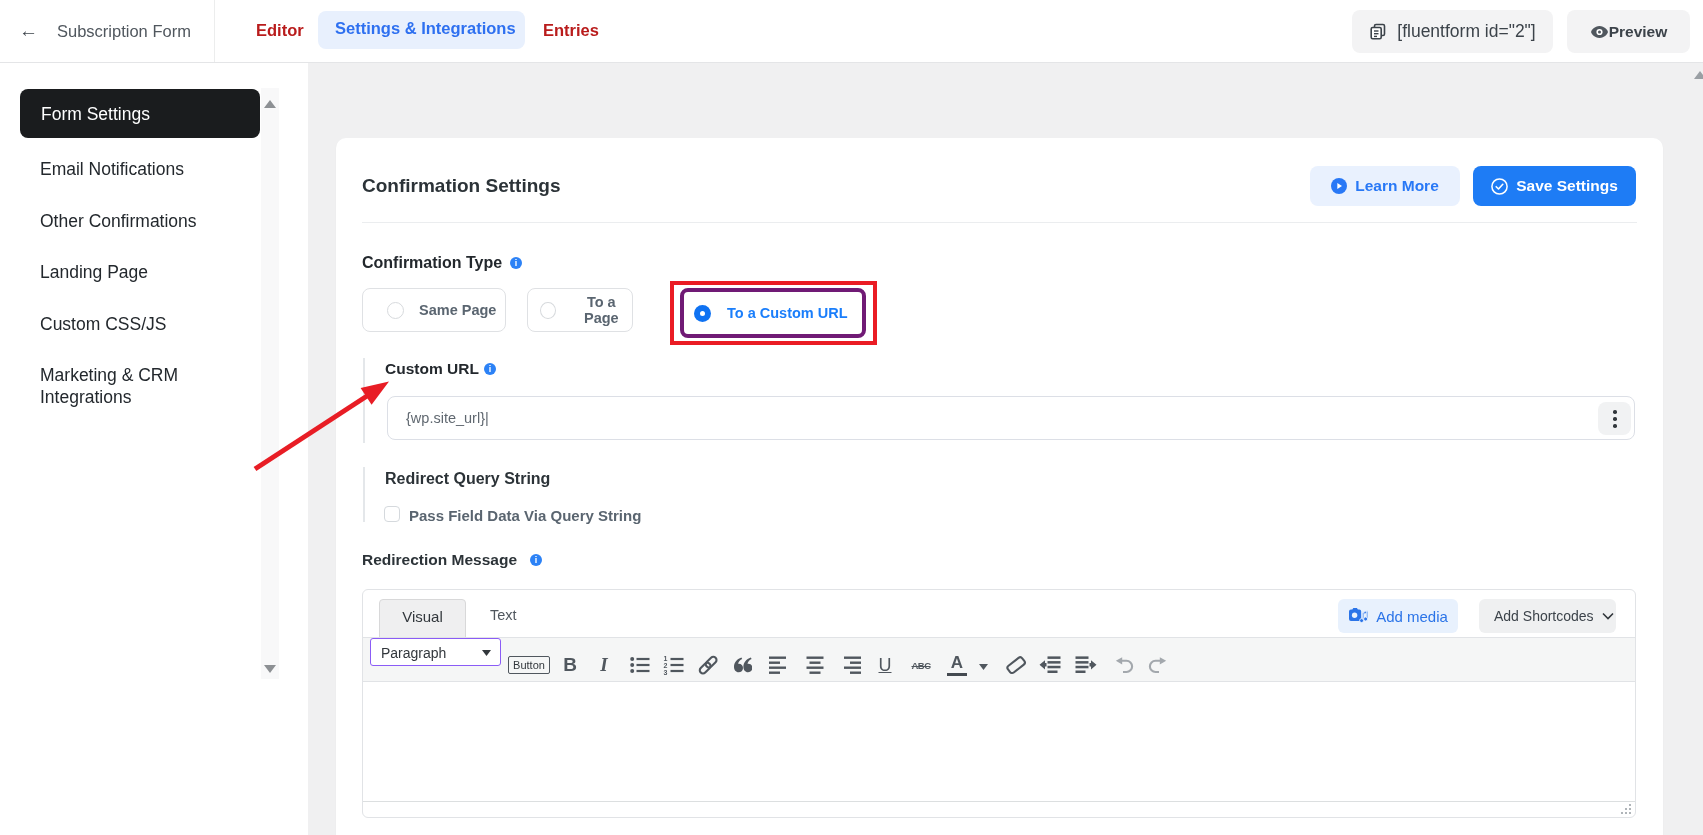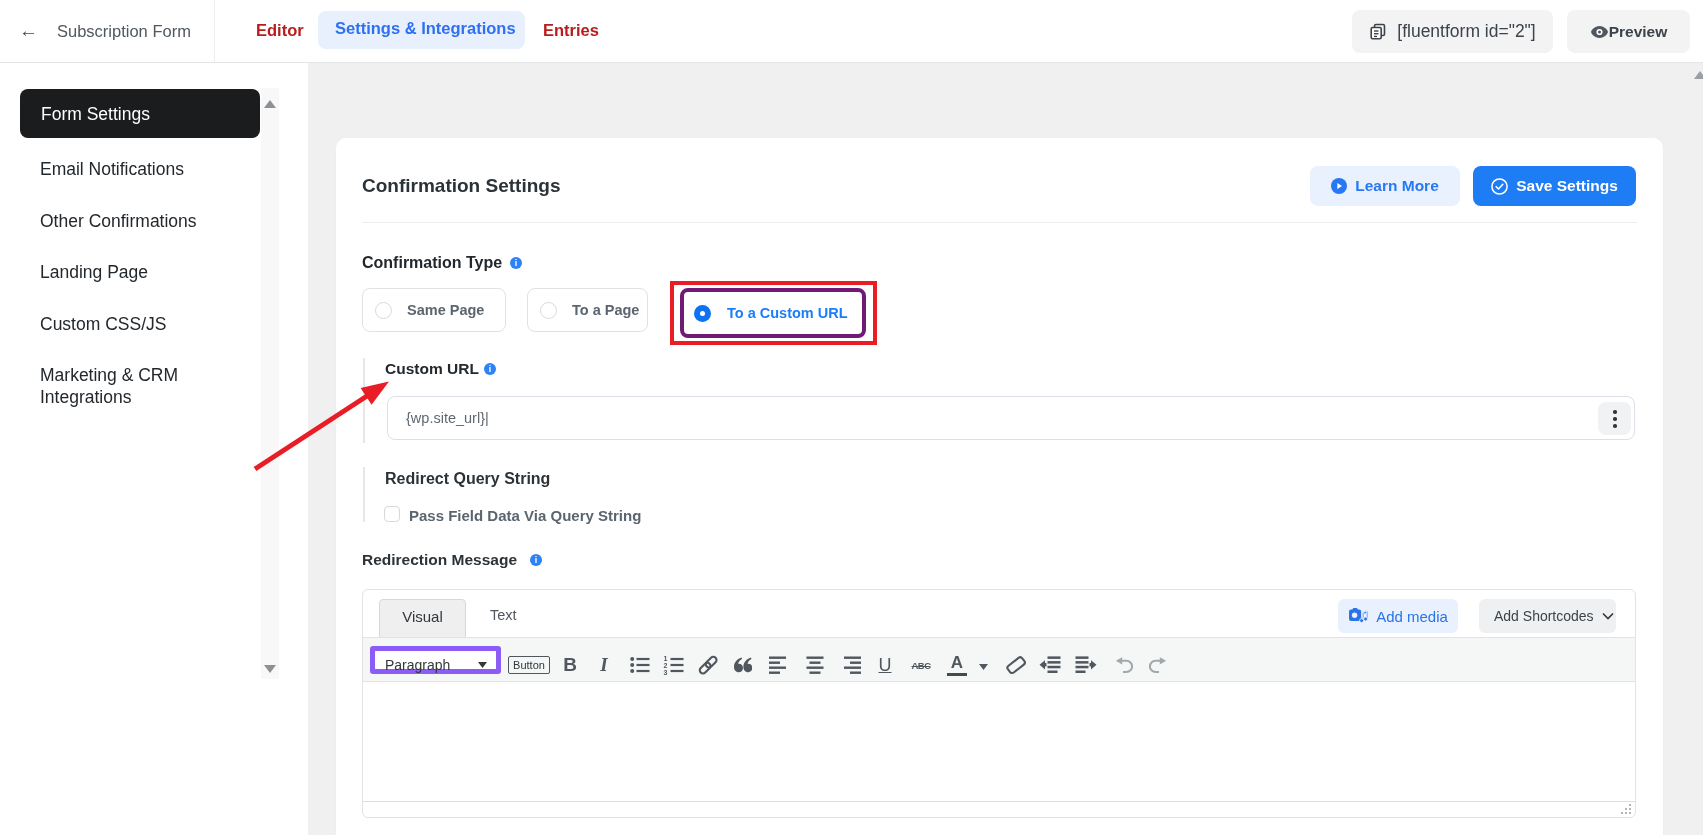--- a/index.html
+++ b/index.html
@@ -54,21 +54,21 @@
 
   #checkbox { position:absolute; left:48px; top:368px; width:16px; height:16px; border:1.5px solid #d5d9dd; border-radius:4px; background:#fff; }
 
   
   #editor { position:absolute; left:26px; top:451px; width:1274px; height:229px; border:1px solid #e1e3e6; border-radius:6px; background:#fff; }
   #visualbtn { position:absolute; left:16px; top:9px; width:87px; height:50px; background:#efeff0; border:1px solid #d8d8d9; border-radius:4px; font-size:15px; color:#32373c; text-align:center; line-height:33px; }
   #texttab { position:absolute; left:127px; top:17px; font-size:14.5px; color:#50575e; }
   #addmedia { position:absolute; left:975px; top:9px; width:120px; height:34px; background:#e8f1fd; border-radius:6px; display:flex; align-items:center; justify-content:center; gap:7px; font-size:15px; color:#2b74e8; }
   #addshort { position:absolute; left:1116px; top:9px; width:137px; height:34px; background:#eff0f1; border-radius:6px; display:flex; align-items:center; justify-content:flex-start; padding-left:15px; gap:8px; font-size:14px; color:#3c434a; }
   #toolbar { position:absolute; left:0; top:47px; width:1272px; height:45px; background:#f5f6f6; border-top:1px solid #e1e3e6; border-bottom:1px solid #e1e3e6; }
-  #pselect { position:absolute; left:7px; top:8px; width:131px; height:28px; background:#fff; border:5px solid #8b5cf6; border-radius:3px; }
+  #pselect { position:absolute; left:7px; top:0; width:131px; height:28px; background:#fff; border:1px solid #8b5cf6; border-radius:3px; }
   #pselect span { position:absolute; left:10px; top:6px; font-size:14px; color:#32373c; }
   #btnchip { position:absolute; left:145px; top:18px; width:42px; height:18px; border:1px solid #50575e; border-radius:2px; font-size:11px; color:#32373c; text-align:center; line-height:16px; }
   .ticon { position:absolute; top:13px; width:28px; height:28px; display:flex; align-items:center; justify-content:center; color:#50575e; }
   #statusbar { position:absolute; left:0; top:211px; width:1272px; height:16px; border-top:1px solid #dcdfe0; }
 
   svg { display:block; }
 </style>
 </head>
 <body>
 
@@ -133,25 +133,25 @@
         <circle cx="8" cy="8" r="8" fill="#2878f6"></circle>
         <path d="M6.3 5 L11 8 L6.3 11 Z" fill="#fff"></path>
       </svg>
     <span>Learn More</span>
   </div>
   <div id="divider1"></div>
 
   <div class="lbl" style="left:26px; top:116px; font-size:16px;">Confirmation Type</div>
   <div class="info" style="left:174px; top:119px;">i</div>
 
-  <div class="optbox" style="left:26px; width:144px;">
+  <div class="optbox" style="left:26px; width:144px;padding-left:12px;">
       <div class="circ"></div>
       <div class="txt">Same Page</div>
     </div>
-  <div class="optbox" style="left:191px; width:121px;">
+  <div class="optbox" style="left:191px; width:106px;text-align:center;">
       <div class="circ"></div>
       <div class="txt">To a Page</div>
     </div>
   <div class="optbox" id="opt3" style="left:344px; width:186px; top:150px; height:50px;">
       <div class="donut"></div>
       <div class="txt">To a Custom URL</div>
     </div>
   <div id="redrect"></div>
 
   <div class="vline" style="top:220px; height:85px;"></div>

